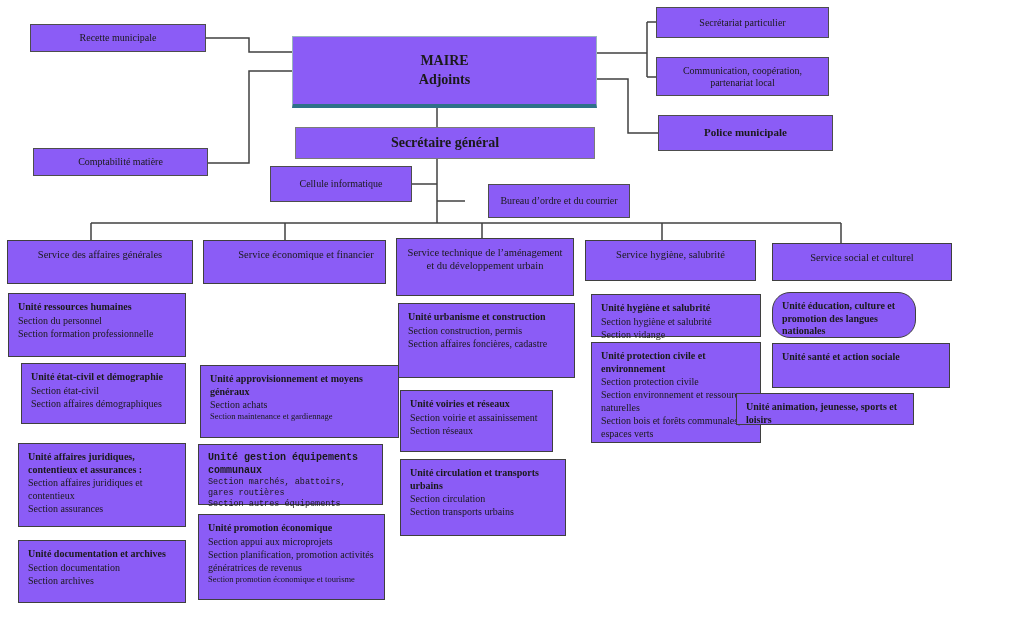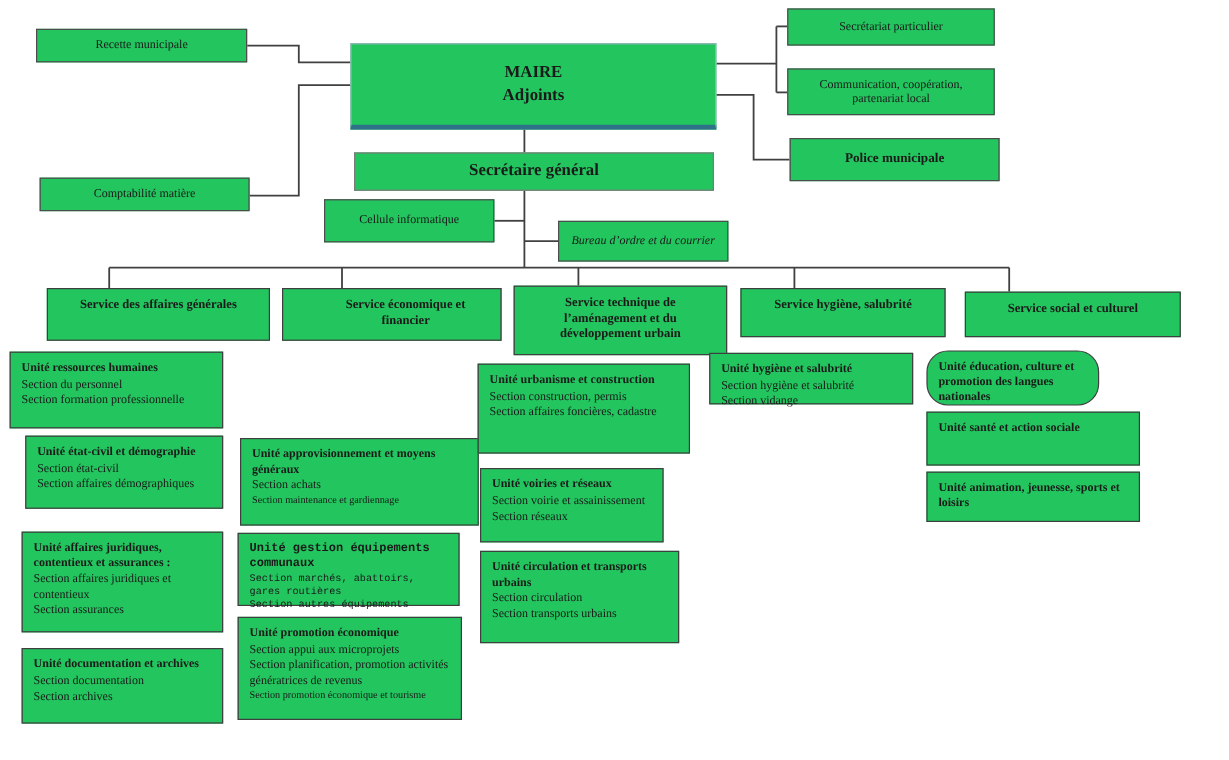--- a/index.html
+++ b/index.html
@@ -2,38 +2,38 @@
 <html style="--accent: #2e7189; --line: #404040;"><head>
 <meta charset="utf-8">
 <style>
   html,body{margin:0;padding:0;background:#fff;}
   .canvas{
     position:relative;width:1024px;height:633px;background:#fff;
     font-family:"Liberation Serif","DejaVu Serif",serif;color:#1a1a1a;
     overflow:hidden;
   }
   .wires{position:absolute;left:0;top:0;width:1024px;height:633px;pointer-events:none;}
-  .box{position:absolute;background:#22c55e;box-sizing:border-box;}
+  .box{position:absolute;background:#8b5cf6;box-sizing:border-box;}
   .satellite{
     border:1.5px solid #4d4d4d;display:flex;align-items:center;justify-content:center;
     text-align:center;font-size:10px;line-height:1.2;padding:1px 6px;
   }
   .maire{
     border:1px solid #9ab4bf;border-bottom:4.5px solid var(--accent,#2e7189);
     display:flex;flex-direction:column;align-items:center;justify-content:center;
     font-weight:bold;font-size:14px;line-height:1.35;
   }
   .sg{
     border:1.5px solid #7a7a7a;display:flex;align-items:center;justify-content:center;
     font-weight:bold;font-size:14px;text-align:right;
   }
   .police{font-weight:bold;font-size:11px;}
   .service{
-    border:1.5px solid #3f3f3f;text-align:center;font-weight:bold;font-size:10.5px;
-    line-height:1.25;padding:7px 8px 0 8px;margin-left:32px;
+    border:1.5px solid #3f3f3f;text-align:center;font-weight:normal;font-size:10.5px;
+    line-height:1.25;padding:7px 8px 0 8px;
   }
   .unit{
     border:1.2px solid #3f3f3f;font-size:10px;line-height:1.3;padding:7px 6px 4px 9px;
   }
   .unit .t{font-weight:bold;font-size:10px;line-height:1.25;}
   .unit .sec{font-size:10px;}
   .unit .sec.sm{font-size:8.5px;}
 </style>
 </head>
 <body>
@@ -79,21 +79,21 @@
   <div class="box satellite" style="left:656px;top:7px;width:173px;height:31px;">Secrétariat particulier</div>
 
   <div class="box satellite" style="left:656px;top:57px;width:173px;height:39px;">Communication, coopération, partenariat local</div>
 
   <div class="box satellite police" style="left:658px;top:115px;width:175px;height:36px;">Police municipale</div>
 
   <div class="box sg" style="left:295px;top:127px;width:300px;height:32px;">Secrétaire général</div>
 
   <div class="box satellite" style="left:270px;top:166px;width:142px;height:36px;">Cellule informatique</div>
 
-  <div class="box satellite" style="left:465px;top:184px;width:142px;height:34px;font-style:italic;">Bureau d’ordre et du courrier</div>
+  <div class="box satellite" style="left:488px;top:184px;width:142px;height:34px;">Bureau d’ordre et du courrier</div>
 
   <div class="box service" style="left:7px;top:240px;width:186px;height:44px;">Service des affaires générales</div>
   <div class="box service" style="left:203px;top:240px;width:183px;height:44px;padding-left:31px;">Service économique et financier</div>
   <div class="box service" style="left:396px;top:238px;width:178px;height:58px;">Service technique de l’aménagement et du développement urbain</div>
   <div class="box service" style="left:585px;top:240px;width:171px;height:41px;">Service hygiène, salubrité</div>
   <div class="box service" style="left:772px;top:243px;width:180px;height:38px;">Service social et culturel</div>
 
   <div class="box unit" style="left:8px;top:293px;width:178px;height:64px;">
     <div class="t">Unité ressources humaines</div>
     <div class="sec">Section du personnel</div>
@@ -146,24 +146,30 @@
     <div class="t">Unité circulation et transports urbains</div>
     <div class="sec">Section circulation</div>
     <div class="sec">Section transports urbains</div>
   </div>
 
   <div class="box unit" style="left:591px;top:294px;width:170px;height:43px;">
     <div class="t">Unité hygiène et salubrité</div>
     <div class="sec">Section hygiène et salubrité</div>
     <div class="sec">Section vidange</div>
   </div>
+  <div class="box unit" style="left:591px;top:342px;width:170px;height:101px;">
+    <div class="t">Unité protection civile et environnement</div>
+    <div class="sec">Section protection civile</div>
+    <div class="sec">Section environnement et ressources naturelles</div>
+    <div class="sec">Section bois et forêts communales, espaces verts</div>
+  </div>
 
   <div class="box unit" style="left:772px;top:292px;width:144px;height:46px;border-radius:18px;">
     <div class="t">Unité éducation, culture et promotion des langues nationales</div>
   </div>
   <div class="box unit" style="left:772px;top:343px;width:178px;height:45px;">
     <div class="t">Unité santé et action sociale</div>
   </div>
-  <div class="box unit" style="left:772px;top:393px;width:178px;height:42px;">
+  <div class="box unit" style="left:736px;top:393px;width:178px;height:32px;">
     <div class="t">Unité animation, jeunesse, sports et loisirs</div>
   </div>
 
 </div>
 
 </body></html>

